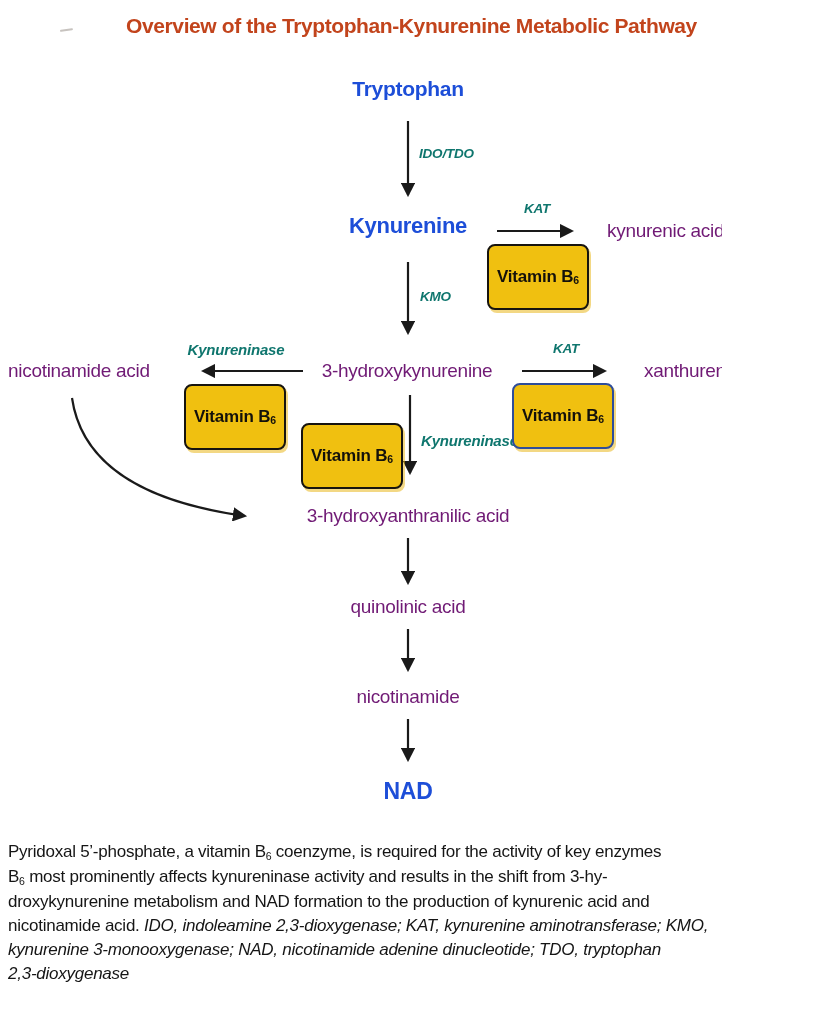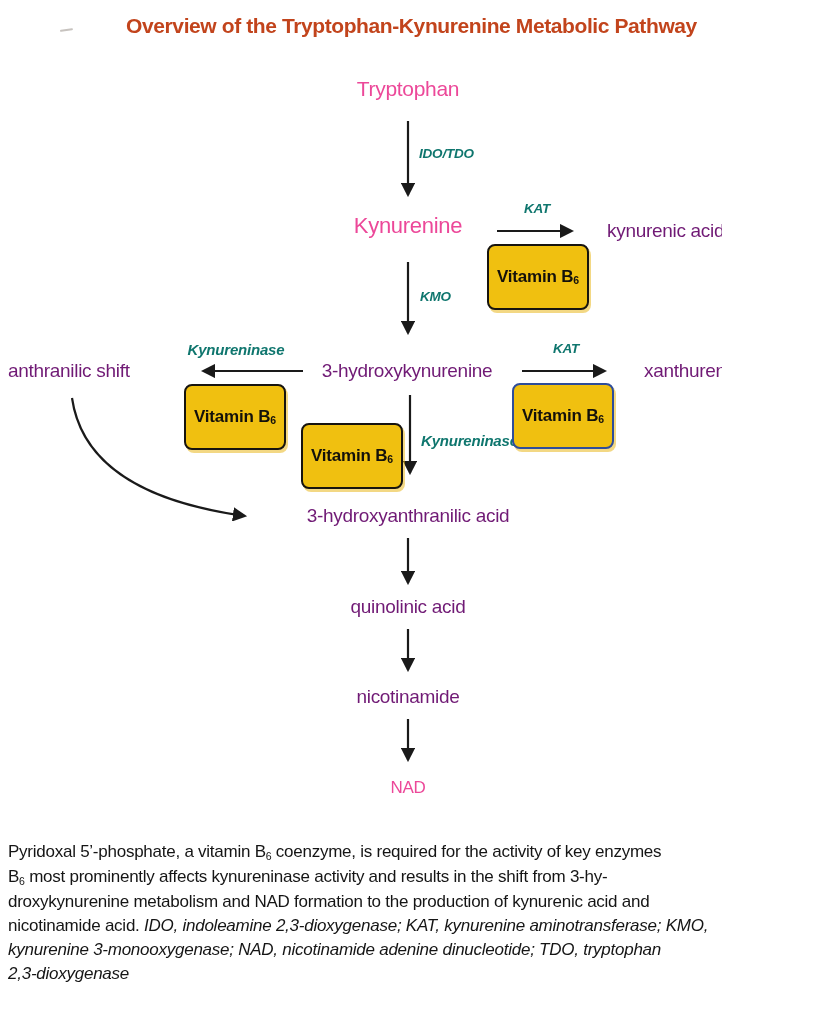--- a/index.html
+++ b/index.html
@@ -14,24 +14,24 @@
     position:relative;width:722px;height:1024px;background:#ffffff;
     font-family:"Liberation Sans", sans-serif;color:var(--ink);overflow:hidden;
   }
   .abs{position:absolute;white-space:nowrap;}
   .ctr{transform:translateX(-50%);}
   #title{
     left:0;top:14px;width:823px;text-align:center;
     color:var(--title-color);font-weight:bold;font-size:21px;letter-spacing:-0.4px;
   }
   .node{font-size:19px;letter-spacing:-0.3px;color:#701a75;}
-  .node-bold{font-weight:normal;color:#ec4899;}
+  .node-bold{font-weight:bold;color:#1d4ed8;}
   #node-tryptophan{font-size:21px;}
   #node-kynurenine{font-size:22px;}
-  #node-nad{font-size:17px;}
+  #node-nad{font-size:23px;}
   .enzyme{
     font-weight:bold;font-style:italic;font-size:13.5px;letter-spacing:-0.2px;color:#0f766e;
   }
   .enzyme-lg{font-size:15px;}
   .badge{
     position:absolute;display:flex;align-items:center;justify-content:center;
     background:var(--badge-fill);border:2.5px solid var(--badge-border);
     border-radius:8px;padding:21px 8px;font-weight:bold;font-size:17px;
     letter-spacing:-0.2px;color:#14110b;
     box-shadow:2px 3px 0 rgba(232,178,10,0.5);
@@ -74,21 +74,21 @@
     <path d="M72 398 Q 86 494 245 516" marker-end="url(#ah)"></path>
     <path d="M408 538 L408 583" marker-end="url(#ah)"></path>
     <path d="M408 629 L408 670" marker-end="url(#ah)"></path>
     <path d="M408 719 L408 760" marker-end="url(#ah)"></path>
   </svg>
 
   <div id="node-tryptophan" class="abs ctr node node-bold" style="left:408px;top:77px;">Tryptophan</div>
   <div id="node-kynurenine" class="abs ctr node node-bold" style="left:408px;top:213px;">Kynurenine</div>
   <div class="abs node" style="left:607px;top:220px;">kynurenic acid</div>
   <div class="abs ctr node" style="left:407px;top:360px;">3-hydroxykynurenine</div>
-  <div class="abs node" style="left:8px;top:360px;">anthranilic shift</div>
+  <div class="abs node" style="left:8px;top:360px;">nicotinamide acid</div>
   <div class="abs node" style="left:644px;top:360px;">xanthurenic acid</div>
   <div class="abs ctr node" style="left:408px;top:505px;">3-hydroxyanthranilic acid</div>
   <div class="abs ctr node" style="left:408px;top:596px;">quinolinic acid</div>
   <div class="abs ctr node" style="left:408px;top:686px;">nicotinamide</div>
   <div id="node-nad" class="abs ctr node node-bold" style="left:408px;top:778px;">NAD</div>
 
   <div class="abs enzyme" style="left:419px;top:146px;">IDO/TDO</div>
   <div class="abs ctr enzyme" style="left:537px;top:201px;">KAT</div>
   <div class="abs enzyme" style="left:420px;top:289px;">KMO</div>
   <div class="abs ctr enzyme enzyme-lg" style="left:236px;top:341px;">Kynureninase</div>

